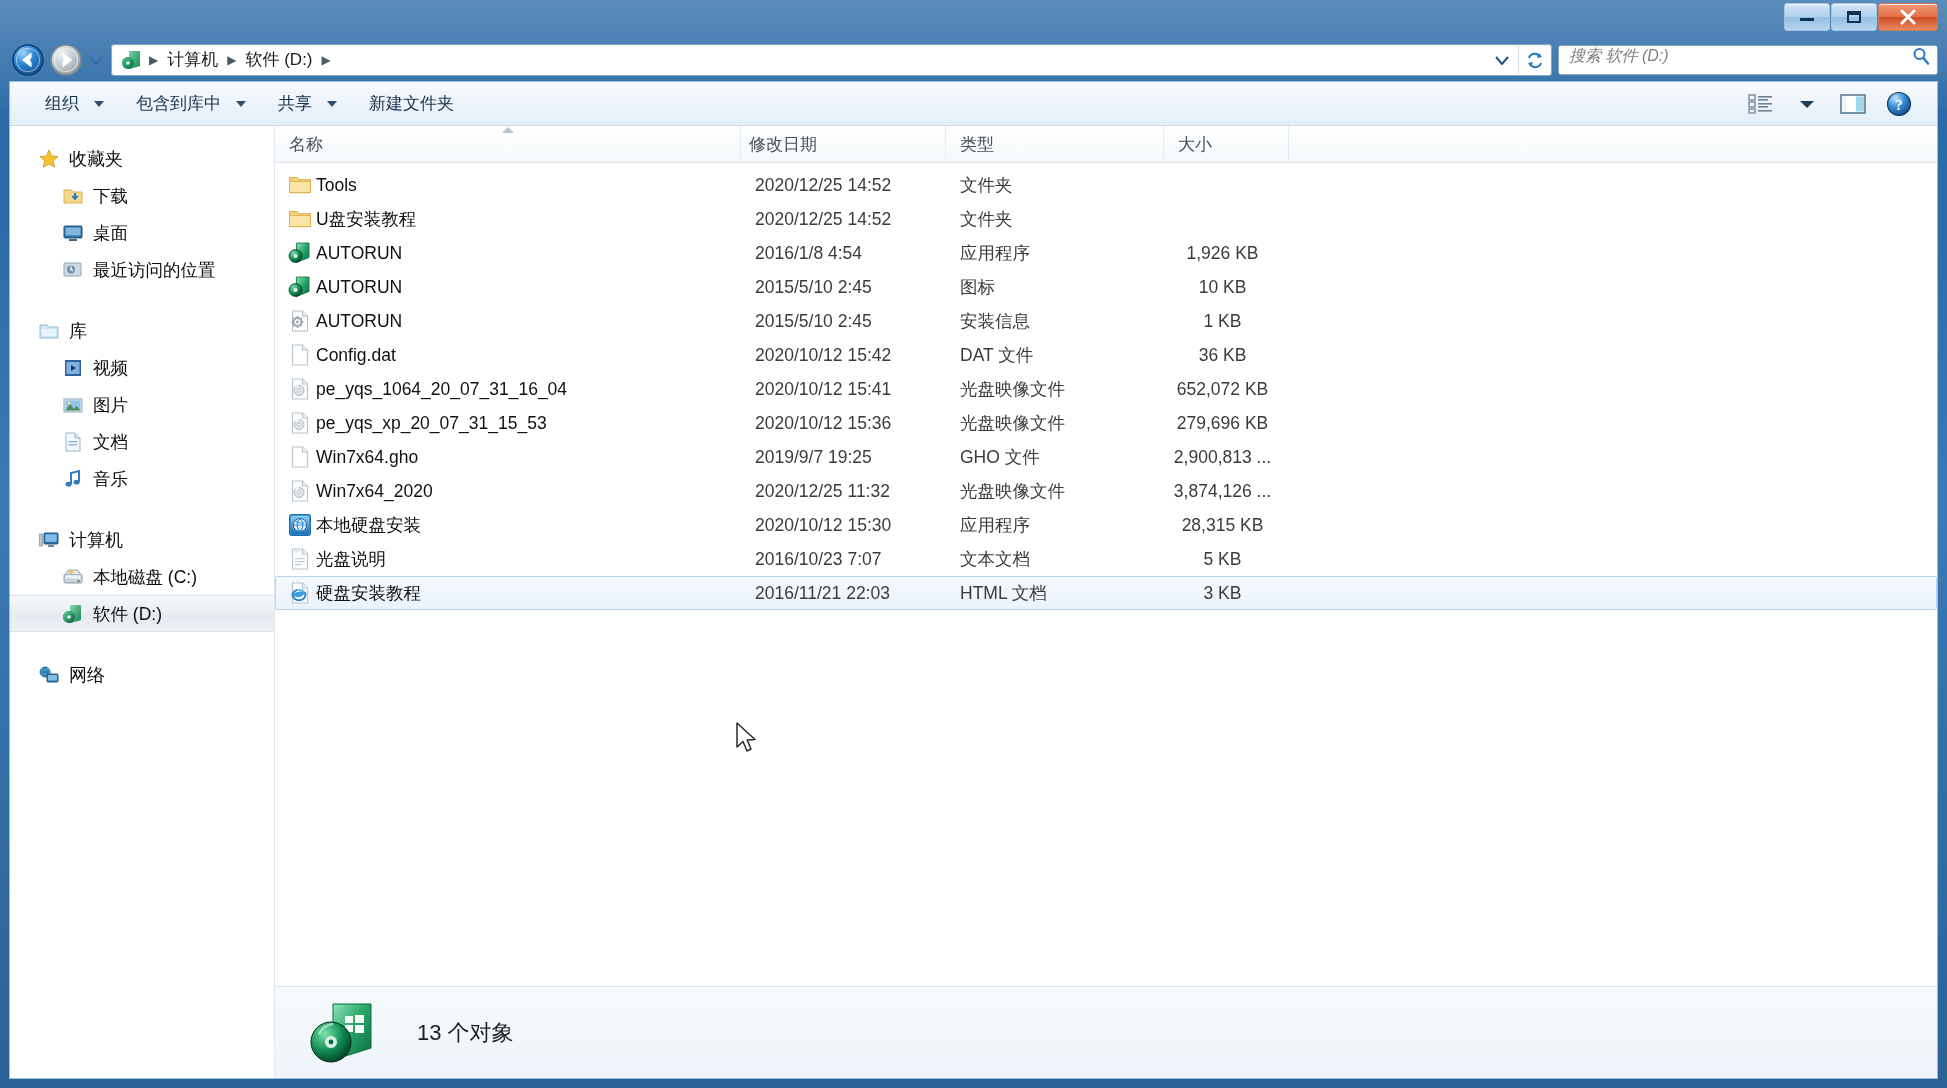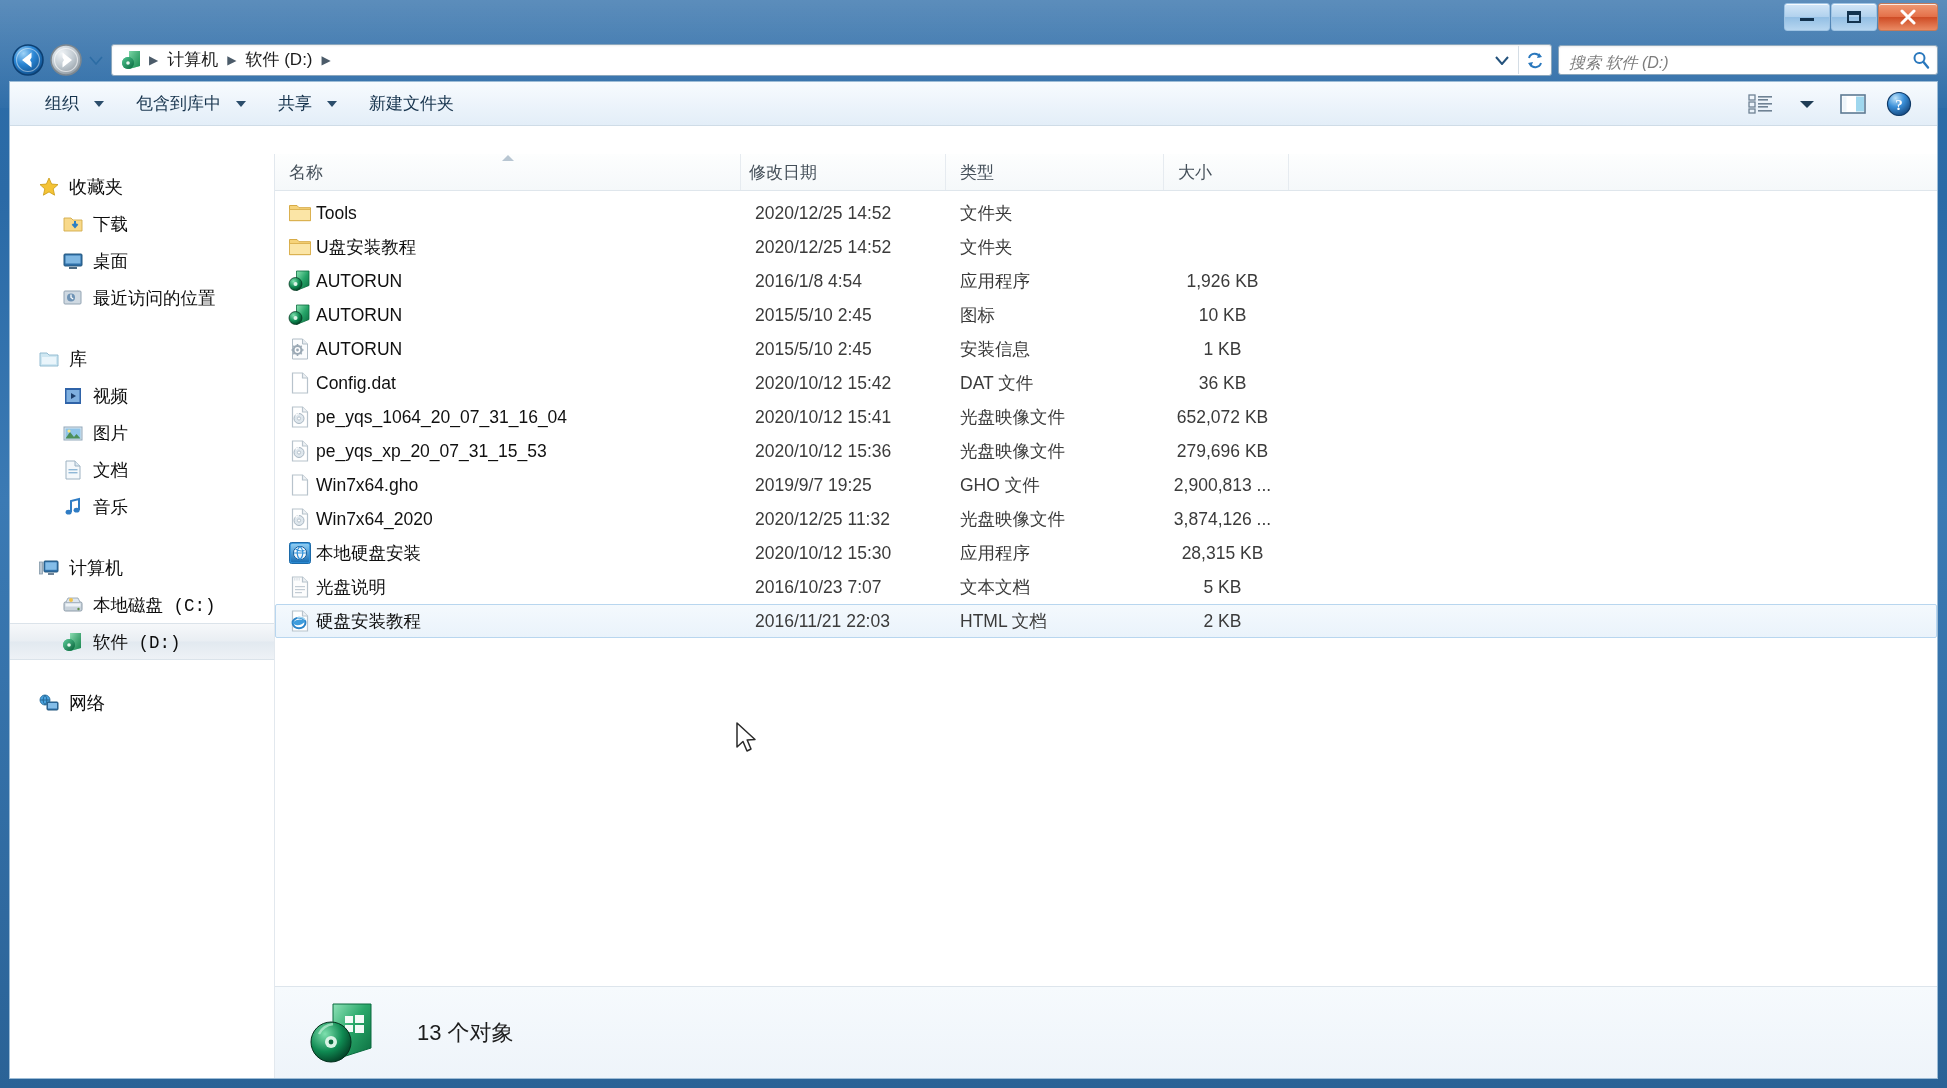--- a/index.html
+++ b/index.html
@@ -55,21 +55,21 @@
   .crumb{
     font-size:17px;color:#1b1b1b;padding:0 5px;height:26px;line-height:26px;white-space:nowrap;
   }
   .sep{color:#4b5b69;font-size:12px;padding:0 4px;line-height:26px;}
   #crumbicon{width:22px;height:22px;margin-left:2px;margin-right:2px;flex:0 0 auto;}
   #crumbright{display:flex;align-items:center;flex:0 0 auto;height:100%;}
   .cbtn{width:32px;height:28px;display:flex;align-items:center;justify-content:center;}
   .cbtn.sep-l{border-left:1px solid #d4dde5;}
   #searchbox{
     flex:0 0 380px;height:30px;background:#fff;border:1px solid #8ba7bd;border-radius:3px;
-    display:flex;align-items:flex-end;padding:0 6px 0 10px;box-sizing:border-box;
+    display:flex;align-items:flex-start;padding:0 6px 0 10px;box-sizing:border-box;
     box-shadow:inset 0 1px 2px rgba(0,0,0,.08);
   }
   #searchtxt{flex:1 1 auto;font-size:16px;color:#7d7d7d;font-style:italic;white-space:nowrap;}
   
   #client{
     position:absolute;left:9px;top:81px;width:1929px;height:998px;
     background:#fff;border:1px solid #9dbcd6;box-sizing:border-box;
     display:flex;flex-direction:column;overflow:hidden;
   }
   
@@ -82,31 +82,31 @@
     font-size:17px;color:#16334d;padding:4px 13px;margin-right:6px;border-radius:3px;
     display:flex;align-items:center;gap:15px;white-space:nowrap;
   }
   .caret{
     width:0;height:0;border-left:5px solid transparent;border-right:5px solid transparent;
     border-top:6px solid #2b4d6b;display:inline-block;
   }
   #cmdright{margin-left:auto;display:flex;align-items:center;padding-right:18px;gap:6px;}
   #cmdright .ibtn{width:40px;height:32px;display:flex;align-items:center;justify-content:center;}
   
-  #body{flex:1 1 auto;display:flex;min-height:0;margin-top:28px;}
+  #body{flex:1 1 auto;display:flex;min-height:0;}
   
   #sidebar{
     flex:0 0 265px;background:#fff;border-right:1px solid #e2e8ee;
     padding-top:14px;box-sizing:border-box;overflow:hidden;position:relative;
   }
   .navitem{
     height:37px;display:flex;align-items:center;padding-left:28px;box-sizing:border-box;
     font-size:18px;color:#0d0d0d;gap:9px;white-space:nowrap;
   }
-  .navitem.child{padding-left:52px;font-size:17.5px;font-family:Liberation Mono, monospace;}
+  .navitem.child{padding-left:52px;font-size:17.5px;}
   .navitem.sel{
     background:linear-gradient(180deg,#f6f8fa 0%,#e9eef3 48%,#e2e9f0 52%,#eef2f6 100%);
     border-top:1px solid #dbe3ea;border-bottom:1px solid #dbe3ea;
   }
   .navspacer{height:24px;}
   .nicon{width:22px;height:22px;flex:0 0 22px;display:flex;align-items:center;justify-content:center;}
   
   #listpane{flex:1 1 auto;display:flex;flex-direction:column;min-width:0;background:#fff;}
   #colhead{
     height:36px;flex:0 0 36px;display:flex;align-items:stretch;
@@ -770,21 +770,21 @@
       <ellipse cx="0" cy="0" rx="6.4" ry="5.2" fill="none" stroke="#2b84c8" stroke-width="2"></ellipse>
       <path d="M-6.6 -0.6 q6 -5 13 -1.5 q-5.6 6.4 -11.4 3.4" fill="#3f9ddd"></path>
       <path d="M-2 -4.8 q5 -2 8 1.5" stroke="#9fd4f2" stroke-width="1.4" fill="none"></path>
     </g>
   </svg>
                 </span>
                 <span>硬盘安装教程</span>
               </div>
               <div class="cell date">2016/11/21 22:03</div>
               <div class="cell type">HTML 文档</div>
-              <div class="cell size">2 KB</div>
+              <div class="cell size">3 KB</div>
               <div class="cell filler"></div>
             </div>
           </div>
 
         <div id="statusbar">
           <div id="statusicon">
             <svg width="70" height="70" viewBox="0 0 70 70">
               <defs>
                 <linearGradient id="bg1" x1="0" y1="0" x2="1" y2="1">
                   <stop offset="0" stop-color="#8fe3b8"></stop>

